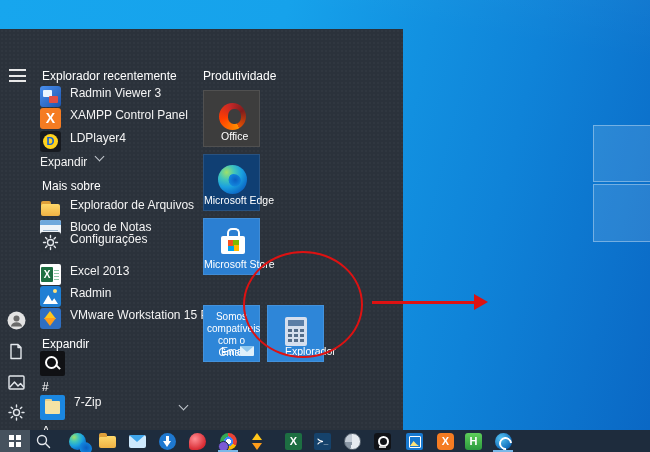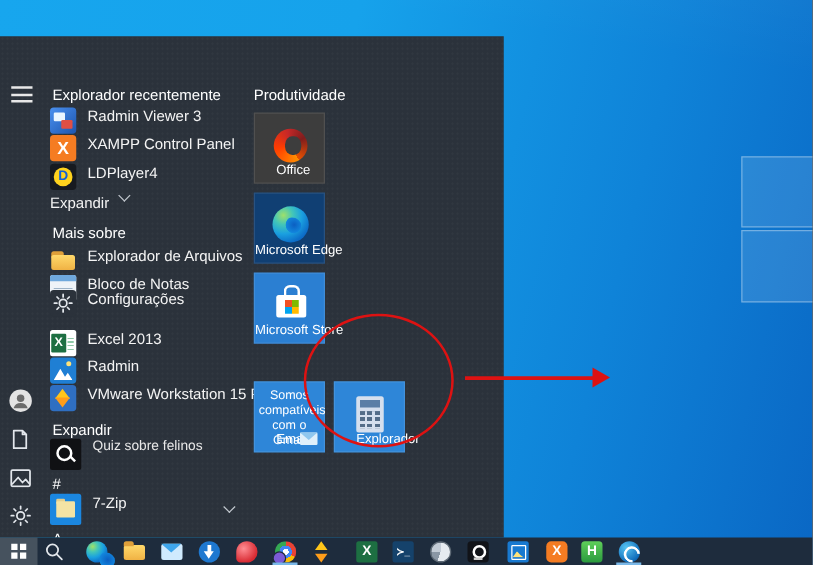--- a/index.html
+++ b/index.html
@@ -278,21 +278,20 @@
     </div>
     <div class="app-row" style="top:279px;">
       <span class="ic ic-vmware"></span>
       <span class="app-label">VMware Workstation 15 Player</span>
     </div>
 
     <div class="hdr" style="top:308px;">Expandir</div>
     <div class="app-row" style="top:322px;align-items:flex-start;">
       <span class="ic-quiz" style="position:relative;display:inline-block;"></span>
       <span style="display:flex;flex-direction:column;gap:2px;">
-        <span class="sub-label">Quiz sobre felinos</span>
       </span>
     </div>
 
     <div class="hdr" style="top:351px;">#</div>
     <div class="app-row" style="top:366px;">
       <span class="ic-appfolder" style="position:relative;display:inline-block;"></span>
       <span class="app-label">7-Zip</span>
     </div>
     <span class="chev" style="left:180px;top:373px;"></span>
 

